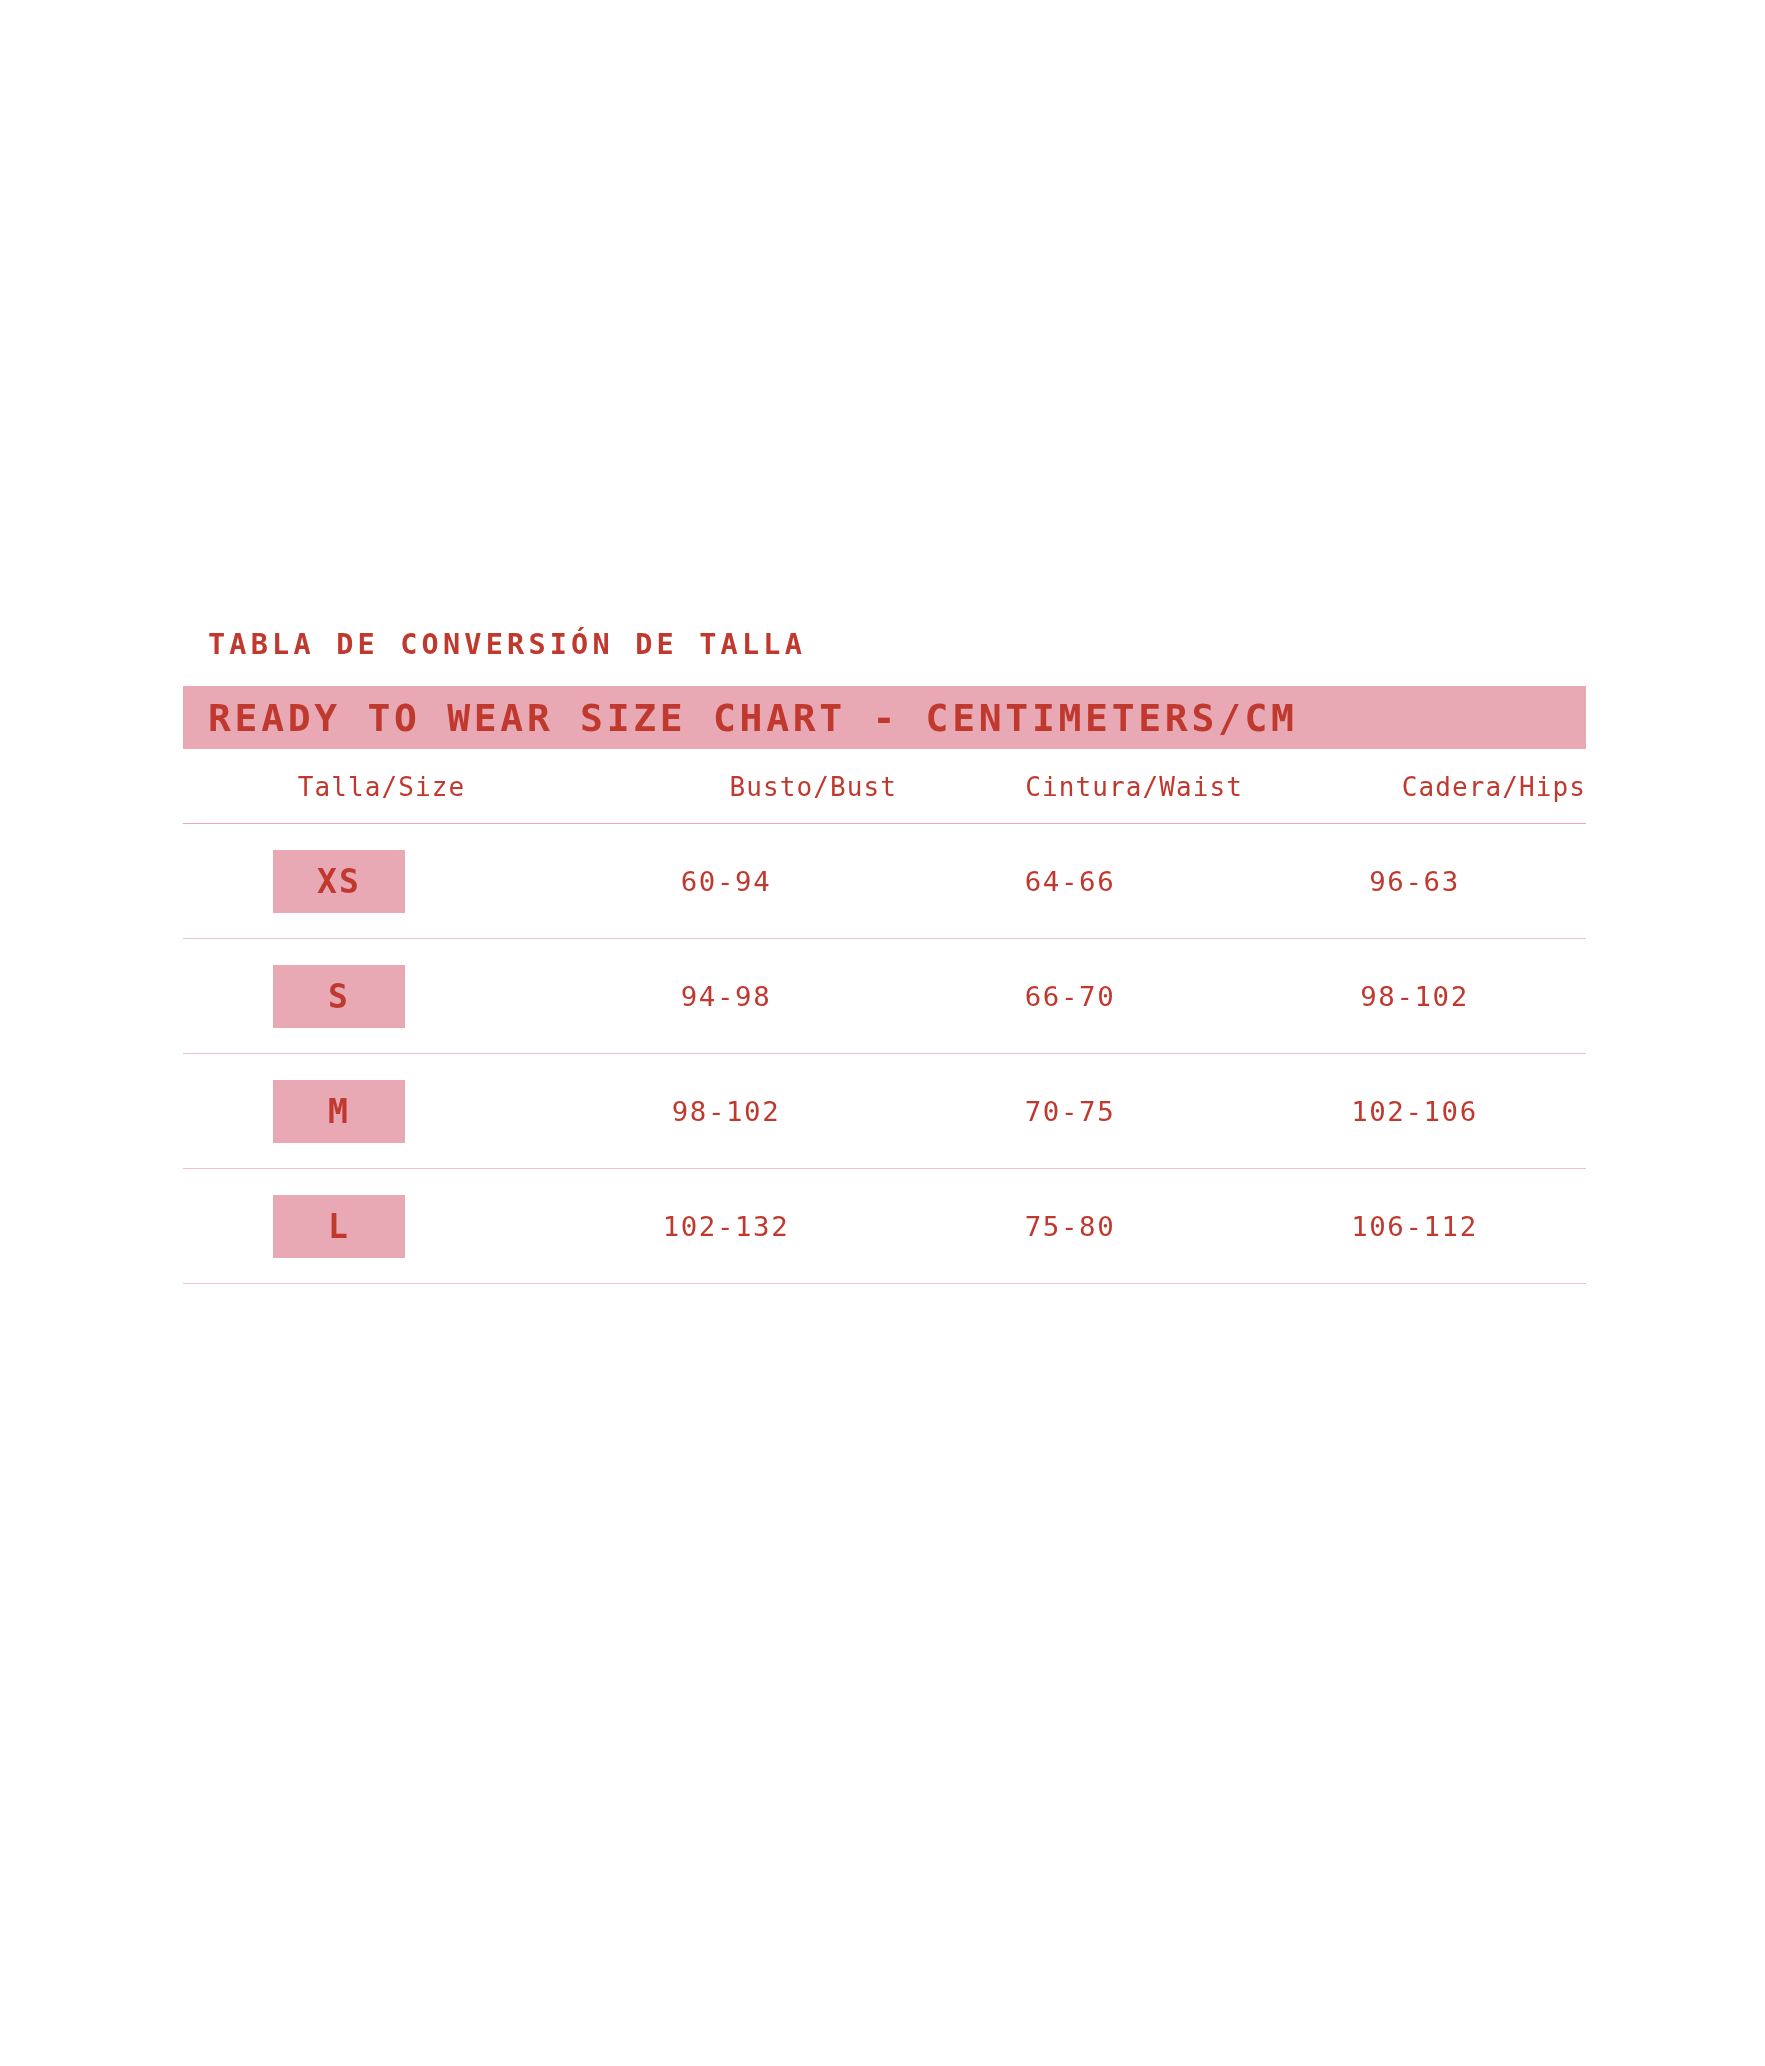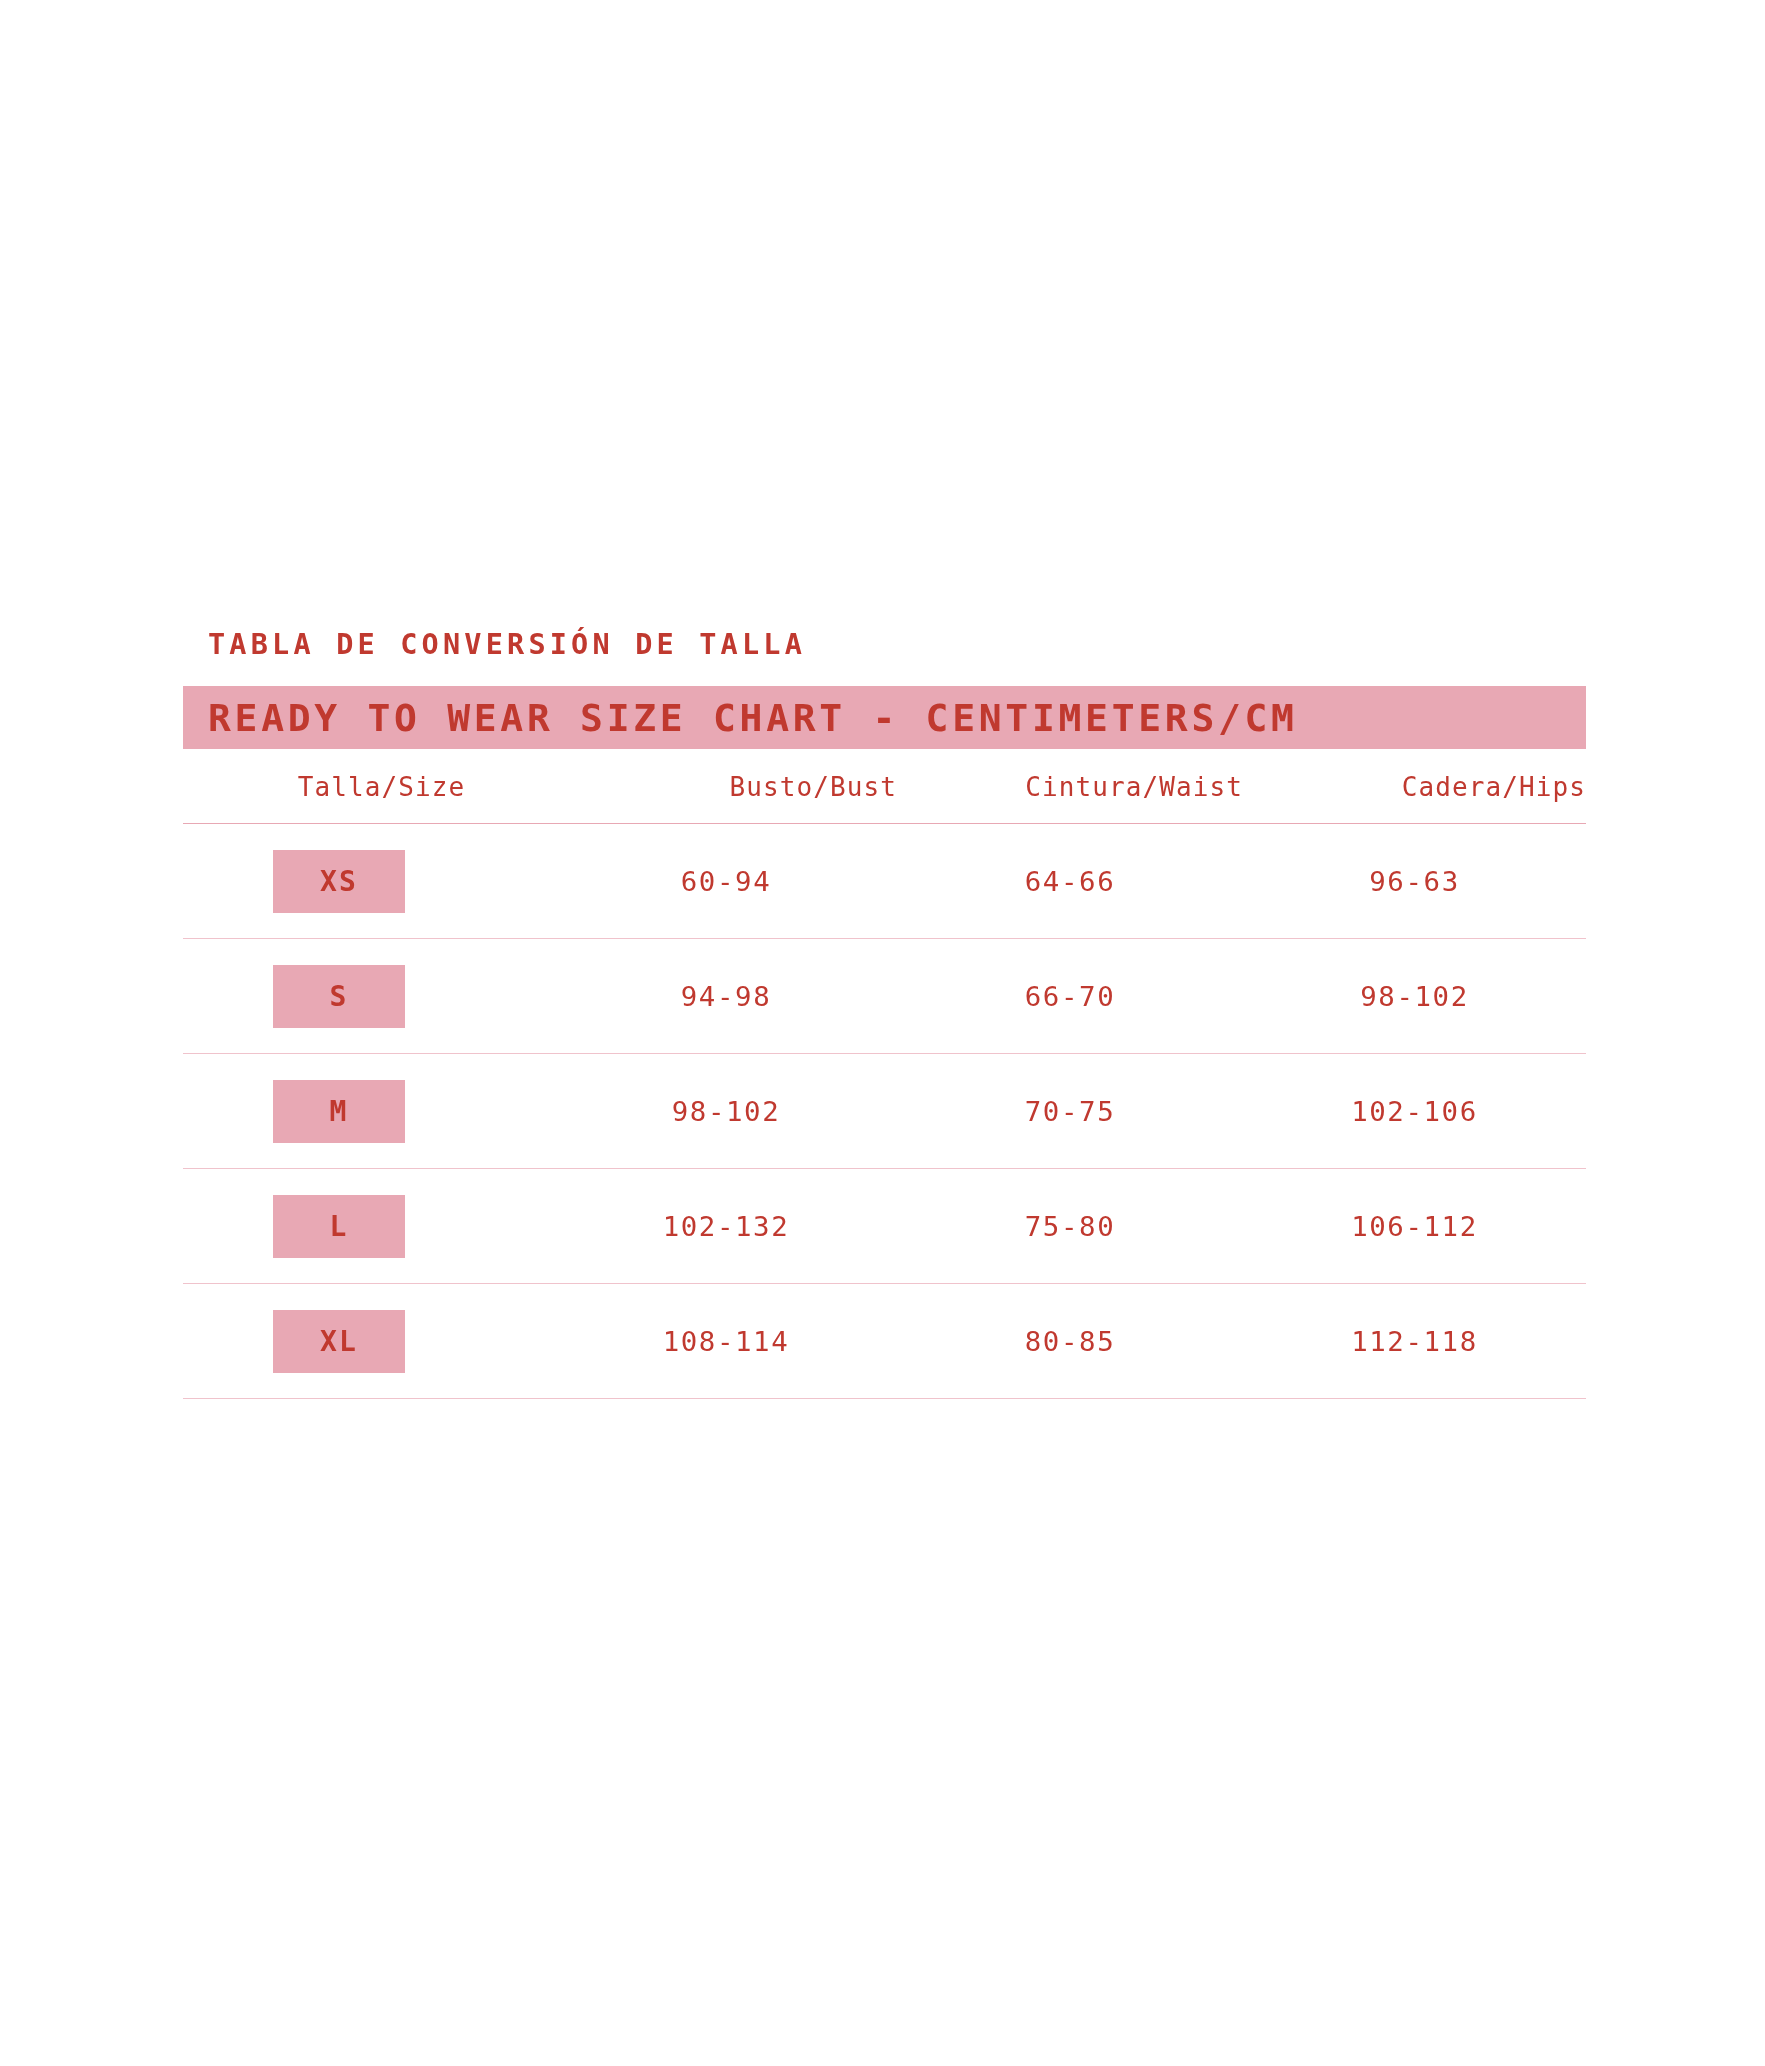--- a/index.html
+++ b/index.html
@@ -95,21 +95,21 @@
   }
   .size-chip {
     width: 132px;
     height: 63px;
     margin: 0 auto;
     margin-left: 90px;
     background: #e8a8b4;
     color: #c0392f;
     font-family: "DejaVu Sans Mono", monospace;
     font-weight: bold;
-    font-size: 28px;
+    font-size: 33px;
     letter-spacing: 2.1px;
     display: flex;
     align-items: center;
     justify-content: center;
   }
 </style>
 </head>
 <body>
 
 <div class="page">
@@ -162,26 +162,18 @@
           <td>102-106</td>
         </tr>
         <tr>
           <td class="size-cell">
             <div class="size-chip">L</div>
           </td>
           <td>102-132</td>
           <td>75-80</td>
           <td>106-112</td>
         </tr>
-        <tr>
-          <td class="size-cell">
-            <div class="size-chip">XL</div>
-          </td>
-          <td>108-114</td>
-          <td>80-85</td>
-          <td>112-118</td>
-        </tr>
       </tbody>
     </table>
 
   </div>
 </div>
 
 
 </body></html>

